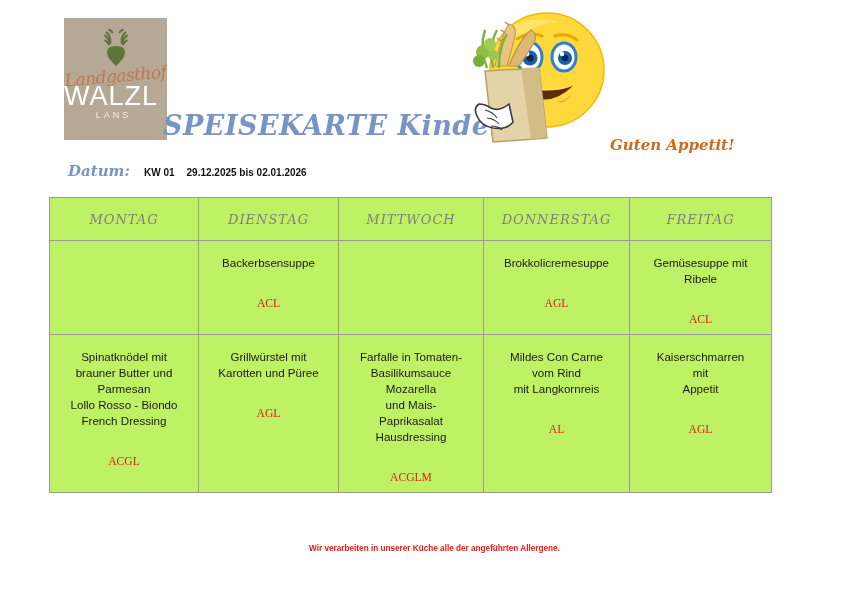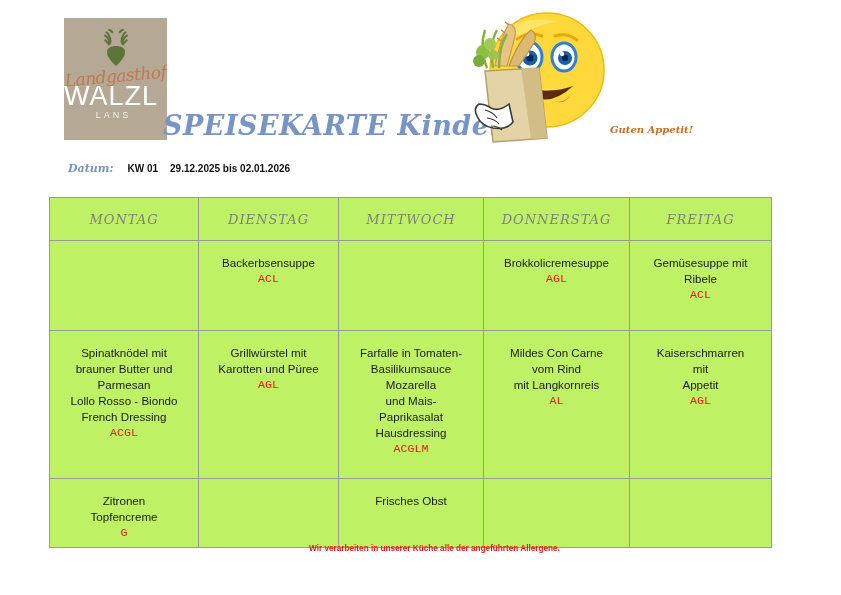--- a/index.html
+++ b/index.html
@@ -96,42 +96,42 @@
   
   #smiley-art {
     position: absolute;
     left: 443px; top: 8px;
     width: 180px; height: 146px;
   }
 
   
   #appetit {
     position: absolute;
-    left: 610px; top: 124px;
-    font-family: "DejaVu Serif", serif;
-    font-style: italic;
-    font-weight: bold;
-    font-size: 10px;
+    left: 610px; top: 136px;
+    font-family: "DejaVu Serif", serif;
+    font-style: italic;
+    font-weight: bold;
+    font-size: 15px;
     color: #c96c21;
     white-space: nowrap;
   }
 
   
   #date-row {
     position: absolute;
     left: 68px; top: 162px;
     height: 22px;
     display: flex;
     align-items: baseline;
   }
   #date-label {
     font-family: "DejaVu Serif", serif;
     font-style: italic;
     font-weight: bold;
-    font-size: 11px;
+    font-size: 15px;
     color: #7794c8;
     white-space: nowrap;
   }
   #date-week {
     margin-left: 14px;
     font-family: "Liberation Sans", sans-serif;
     font-weight: bold;
     font-size: 10px;
     color: #111;
     white-space: nowrap;
@@ -182,23 +182,24 @@
     font-family: "Liberation Sans", sans-serif;
     font-size: 11.6px;
     line-height: 16px;
     color: #1a1a1a;
   }
   .row-soup td   { height: 90px; }
   .row-main td   { height: 148px; }
   .row-dessert td{ height: 63px; }
   .allergens {
     color: #e01b1b;
-    font-family: Liberation Mono, monospace;
+    font-family: Liberation Serif, serif;
     font-size: 11.6px;
     line-height: 16px;
+    margin-top: 25px;
   }
 
   
   #footer {
     position: absolute;
     left: 0; top: 542px;
     width: 841px;
     text-align: center;
     font-family: "Liberation Sans", sans-serif;
     font-weight: bold;
@@ -369,41 +370,18 @@
         </td>
         <td>
           <div class="cell">
             <div>Kaiserschmarren</div>
             <div>mit</div>
             <div>Appetit</div>
             <div class="allergens">AGL</div>
           </div>
         </td>
       </tr>
-      <tr class="row-dessert">
-        <td>
-          <div class="cell">
-            <div>Zitronen</div>
-            <div>Topfencreme</div>
-            <div class="allergens">G</div>
-          </div>
-        </td>
-        <td>
-          <div class="cell"></div>
-        </td>
-        <td>
-          <div class="cell">
-            <div>Frisches Obst</div>
-          </div>
-        </td>
-        <td>
-          <div class="cell"></div>
-        </td>
-        <td>
-          <div class="cell"></div>
-        </td>
-      </tr>
     </tbody>
 </table>
 
 <div id="footer">
   <div id="footer-line-1">Wir verarbeiten in unserer Küche alle der angeführten Allergene.</div>
 </div>
 
 </body></html>

